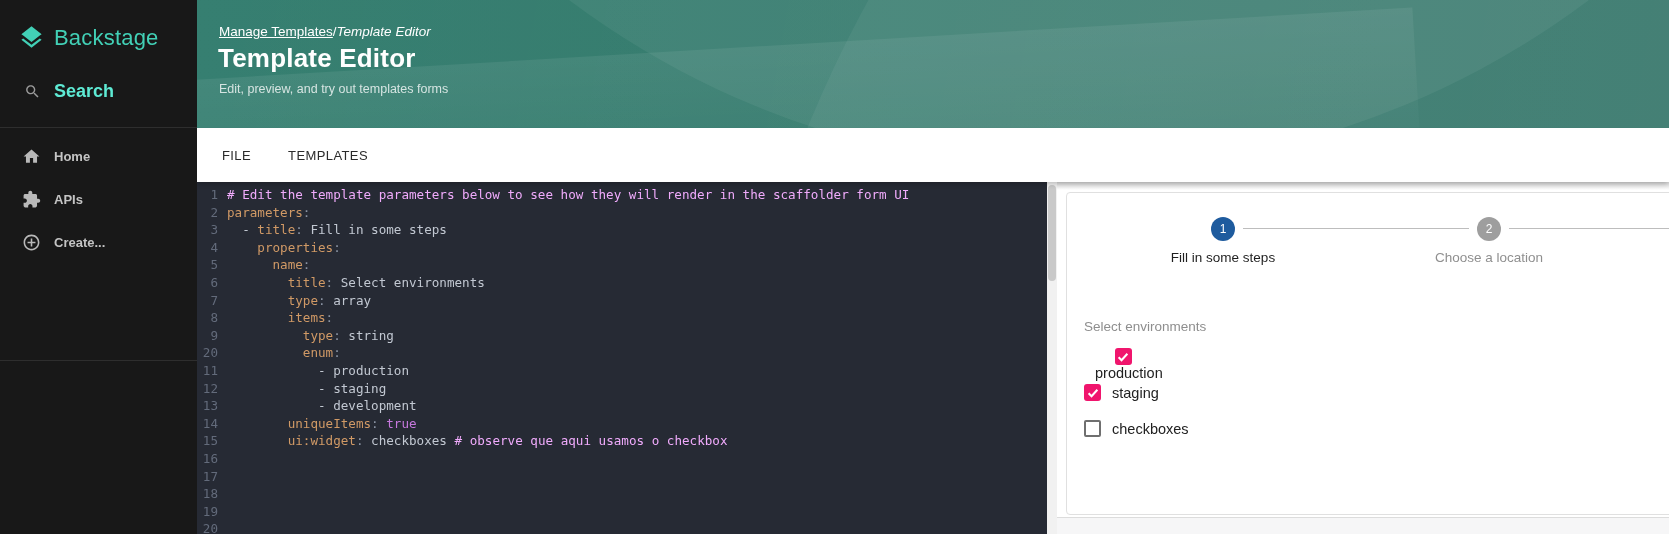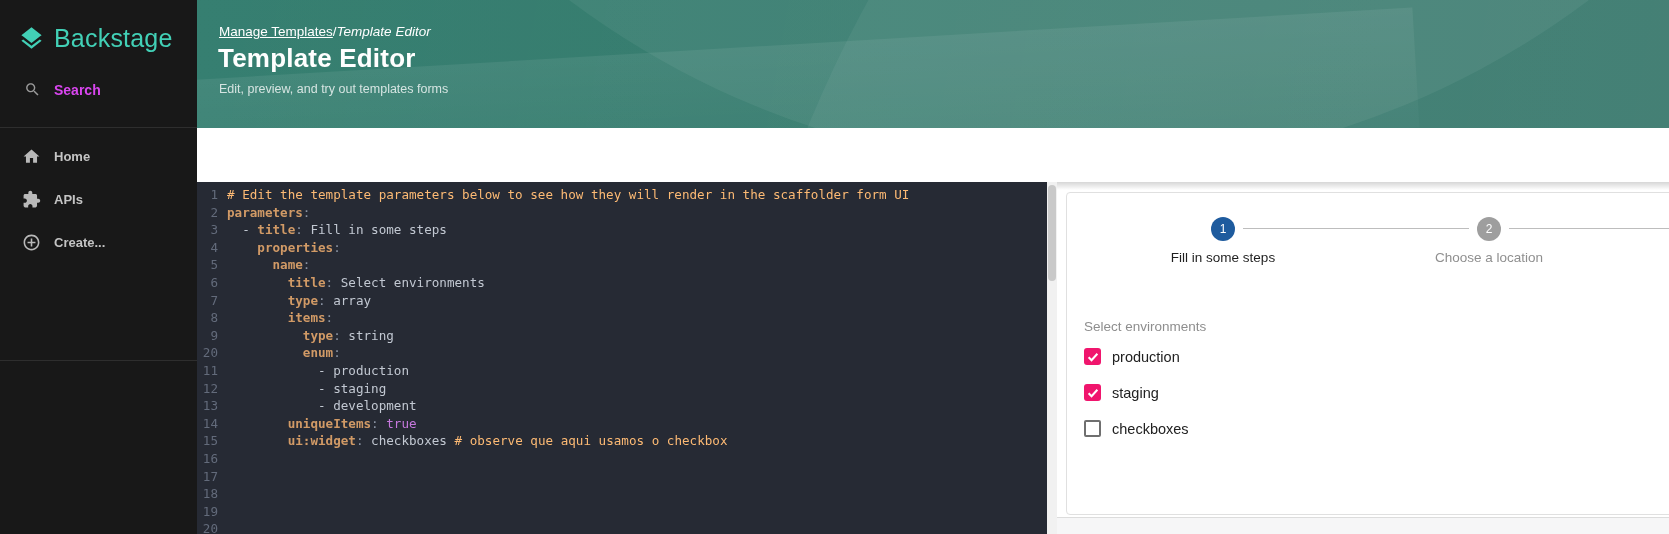--- a/index.html
+++ b/index.html
@@ -4,24 +4,24 @@
 <style>
   * { margin:0; padding:0; box-sizing:border-box; }
   html,body { width:1669px; height:534px; overflow:hidden; background:#fff;
               font-family:"Liberation Sans", sans-serif; }
   .app { position:relative; width:1669px; height:534px; }
 
   
   .sidebar { position:absolute; left:0; top:0; width:197px; height:534px; background:#181818; z-index:10; }
   .logo-row { position:absolute; left:18px; top:24px; display:flex; align-items:center; gap:9px; cursor:pointer; }
   .logo-row svg { width:27px; height:27px; fill:var(--teal,#42d0b6); }
-  .logo-text { color:var(--teal,#42d0b6); font-size:25px; letter-spacing:.2px; }
+  .logo-text { color:var(--teal,#42d0b6); font-size:22px; letter-spacing:.2px; }
   .search-row { position:absolute; left:24px; top:81px; display:flex; align-items:center; gap:13px; cursor:pointer; }
   .search-row svg { width:17px; height:17px; fill:#9a9a9a; }
-  .search-label { color:#d946ef; font-size:14px; font-weight:bold; }
+  .search-label { color:#5eead4; font-size:18px; font-weight:bold; }
   .side-divider { position:absolute; left:0; width:197px; height:1px; background:#2e2e2e; }
   .nav-items { position:absolute; left:0; top:135px; width:232px; }
   .nav-item { position:relative; height:43px; display:flex; align-items:center; padding-left:22px; gap:13px; cursor:pointer; }
   .nav-item svg { width:19px; height:19px; fill:#b9b9b9; flex:0 0 auto; }
   .nav-item .nav-label { color:#c4c4c4; font-size:13px; font-weight:bold; }
   .nav-item .chevron { position:absolute; left:141px; top:50%; transform:translateY(-50%); }
   .nav-item .chevron svg { width:16px; height:16px; fill:#b5b5b5; }
 
   
   .header { position:absolute; left:197px; top:0; width:1472px; height:128px; overflow:hidden;
@@ -48,22 +48,22 @@
 
   
   .content { position:absolute; left:197px; top:182px; width:1472px; height:352px; display:flex; }
 
   
   .editor { position:relative; width:850px; height:352px; background:#262a34; overflow:hidden; cursor:text;
             font-family:"DejaVu Sans Mono", monospace; font-size:12.6px; line-height:17.6px; }
   .editor-inner { position:absolute; top:4px; left:0; right:0; display:flex; }
   .gutter { width:25px; flex:0 0 auto; text-align:right; padding-right:4px; color:#636b7b; user-select:none; }
   .code-col { padding-left:5px; white-space:pre; }
-  .tk-comment { color:#fdba74; }
-  .tk-key { color:var(--code-key,#d19a66);font-weight:bold; }
+  .tk-comment { color:#f0abfc; }
+  .tk-key { color:var(--code-key,#d19a66); }
   .tk-punc { color:#8a93a3; }
   .tk-plain { color:#c2c8d2; }
   .tk-bool { color:var(--code-bool,#c678dd); }
 
   
   .vscroll { width:10px; flex:0 0 auto; background:#f1f1f1; position:relative; }
   .vscroll .thumb { position:absolute; left:1px; top:3px; width:8px; height:96px; border-radius:4px; background:#c9c9c9; cursor:pointer; }
 
   
   .preview { position:relative; flex:1; background:#fff; overflow:hidden; }
@@ -134,20 +134,24 @@
     <div class="streak"></div>
     <div class="breadcrumb">
       <span class="crumb-link">Manage Templates</span>
       <span>/</span>
       <span class="crumb-current">Template Editor</span>
     </div>
     <div class="page-title">Template Editor</div>
     <div class="page-subtitle">Edit, preview, and try out templates forms</div>
   </header>
 
+  <nav class="menubar">
+      <div class="menu-item">FILE</div>
+      <div class="menu-item">TEMPLATES</div>
+    </nav>
 
   <div class="content">
 
     <div class="editor">
       <div class="editor-inner">
         <div class="gutter">
             <div>1</div>
             <div>2</div>
             <div>3</div>
             <div>4</div>
@@ -181,21 +185,21 @@
 
         <div class="step-circle active" style="left:144px">1</div>
         <div class="step-conn" style="left:176px;width:226px"></div>
         <div class="step-circle inactive" style="left:410px">2</div>
         <div class="step-conn" style="left:442px;width:420px"></div>
         <div class="step-label active" style="left:56px">Fill in some steps</div>
         <div class="step-label inactive" style="left:322px">Choose a location</div>
 
         <div class="field-label">Select environments</div>
         <div id="opt-group">
-            <div class="opt-row" style="top: 155px;">
+            <div class="opt-row" style="top: 155px; flex-direction: column;">
               <span class="cbox checked">
                 <svg viewBox="0 0 24 24">
                   <path d="M4.5 12.5l5 5 10-11" fill="none" stroke="#fff" stroke-width="3.5"></path>
                 </svg>
               </span>
               <span class="opt-label">production</span>
             </div>
             <div class="opt-row" style="top: 191px;">
               <span class="cbox checked">
                 <svg viewBox="0 0 24 24">

